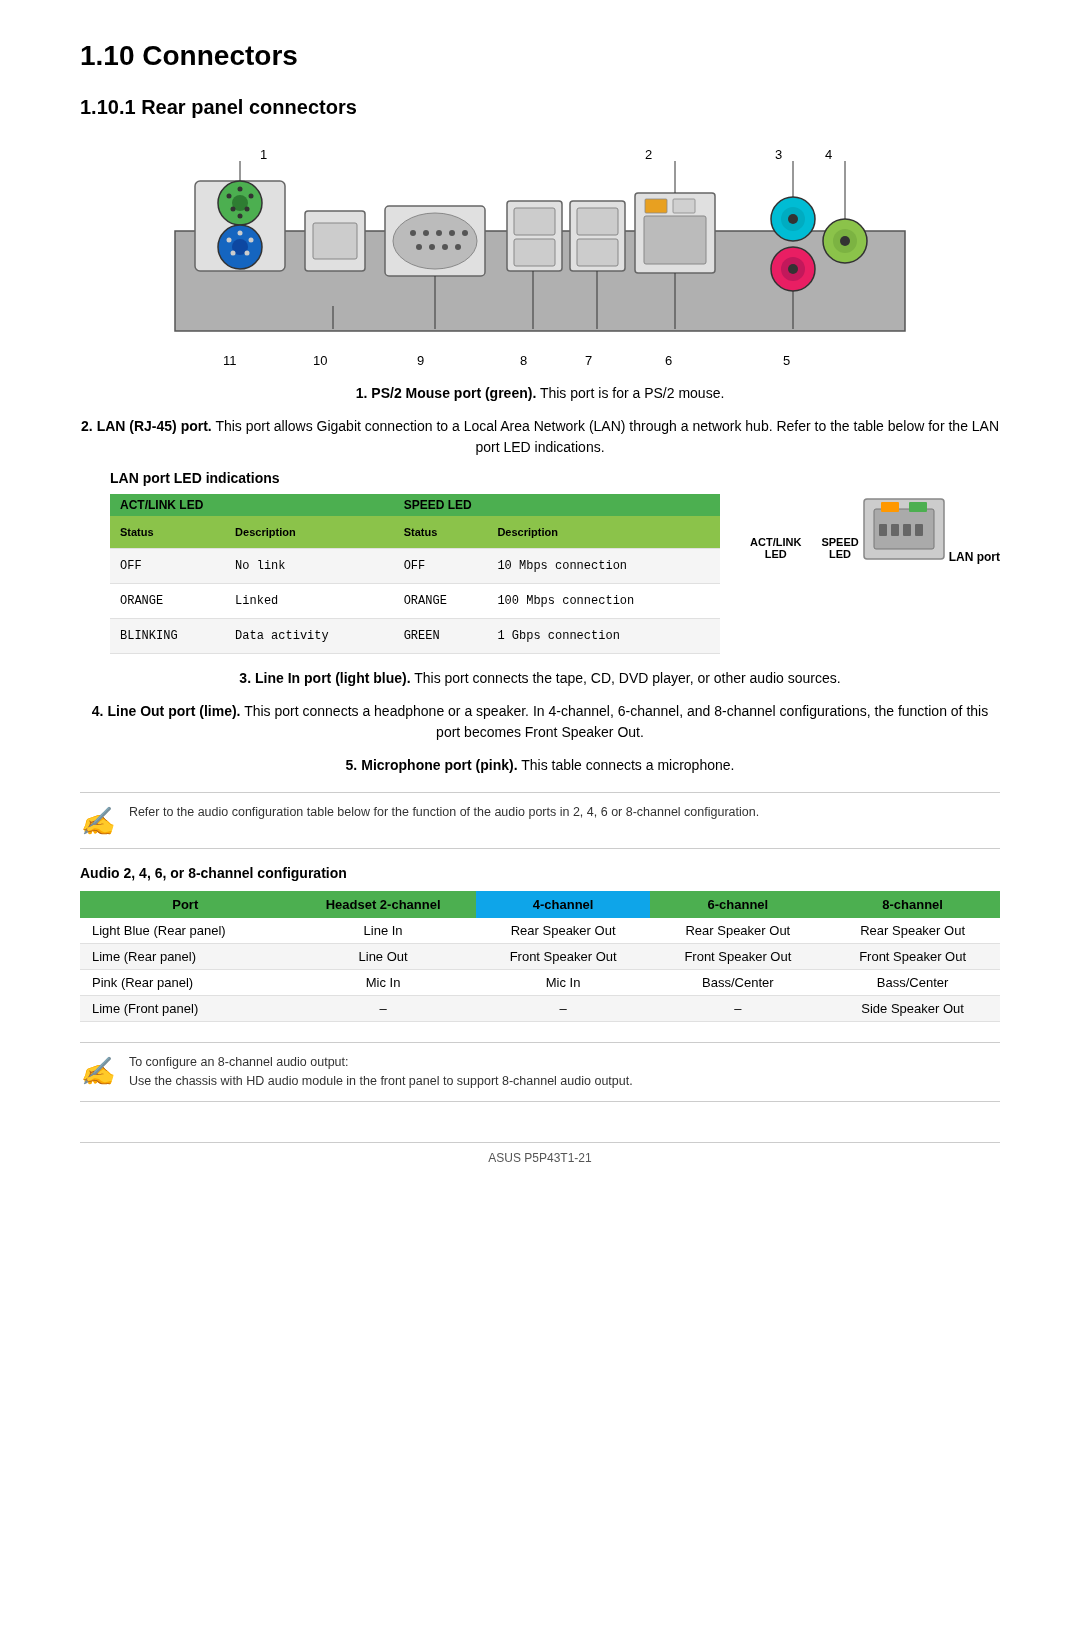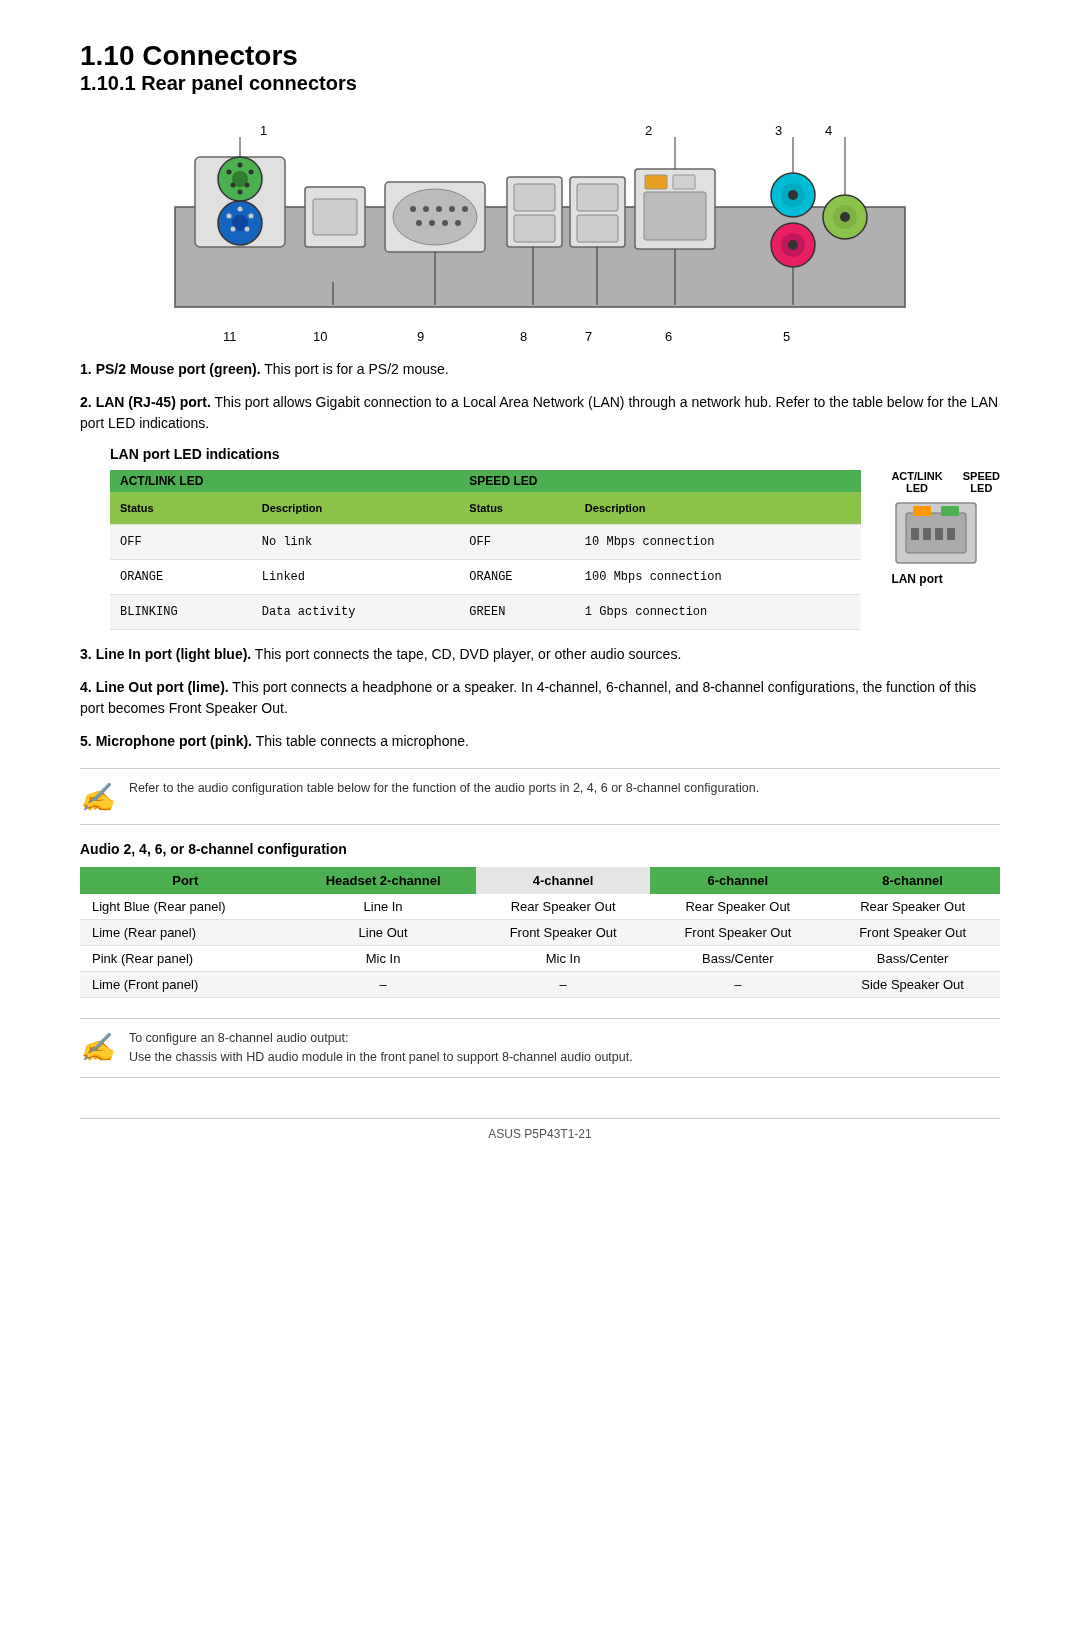--- a/index.html
+++ b/index.html
@@ -8,20 +8,21 @@
       font-family: Arial, sans-serif;
       font-size: 14px;
       color: #000;
       width: 1080px;
       min-height: 1627px;
       padding: 40px 80px 60px 80px;
     }
     h1.section-title {
       font-size: 28px;
       font-weight: bold;
+      margin-bottom: 24px;
       color: #000;
     }
     h2.subsection-title {
       font-size: 20px;
       font-weight: bold;
       margin-bottom: 18px;
       color: #000;
     }
 
     
@@ -34,20 +35,21 @@
     .diagram-svg-wrapper {
       display: flex;
       justify-content: center;
     }
 
     
     .main-list {
       list-style: none;
       padding: 0;
       margin-bottom: 12px;
+      text-align: center;
     }
     .main-list > li {
       margin-bottom: 12px;
       padding-left: 0;
       line-height: 1.5;
     }
     .main-list > li .num {
       font-weight: bold;
       margin-right: 4px;
     }
@@ -97,22 +99,22 @@
       background: #fff;
       font-family: Liberation Mono, monospace;
     }
     .lan-table tr.data-row:nth-child(even) td {
       background: #f5f5f5;
     }
 
     
     .lan-port-diagram {
       display: flex;
-      flex-direction: column;
-      align-items: flex-start;
+      flex-direction: row;
+      align-items: flex-end;
       font-size: 12px;
       font-weight: bold;
     }
     .lan-port-labels {
       display: flex;
       gap: 20px;
       font-size: 11px;
       font-weight: bold;
       margin-bottom: 4px;
       text-align: center;
@@ -159,21 +161,21 @@
       color: #000;
       padding: 6px 12px;
       text-align: center;
       font-weight: bold;
     }
     .audio-table th.port-col {
       background: #4caf50;
       margin-top: 16px;
     }
     .audio-table th.h2ch { background: #4caf50; }
-    .audio-table th.h4ch { background: #e5e5e5; }
+    .audio-table th.h4ch { background: #0ea5e9; }
     .audio-table th.h6ch { background: #4caf50; }
     .audio-table th.h8ch { background: #4caf50; }
     .audio-table td {
       padding: 5px 12px;
       border-bottom: 1px solid #e0e0e0;
       text-align: center;
     }
     .audio-table td:first-child {
       text-align: left;
     }

